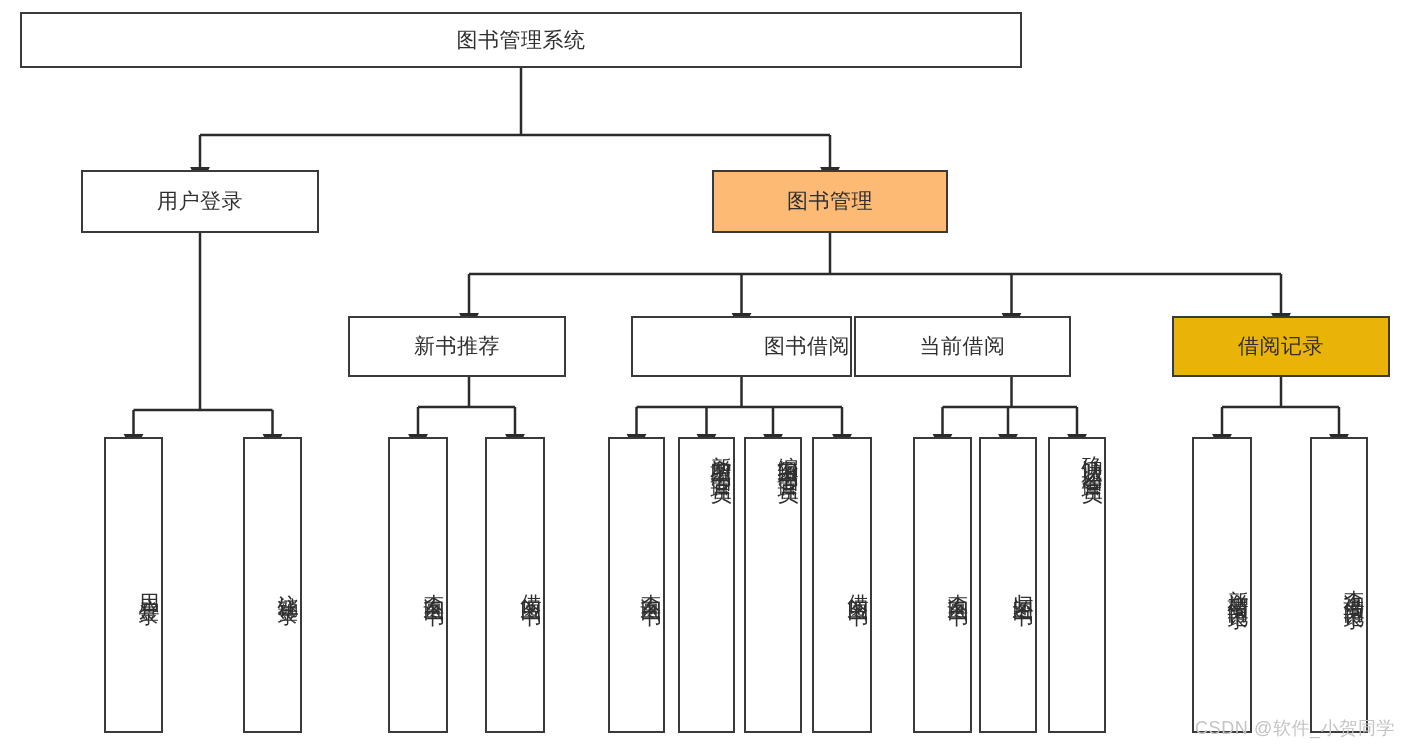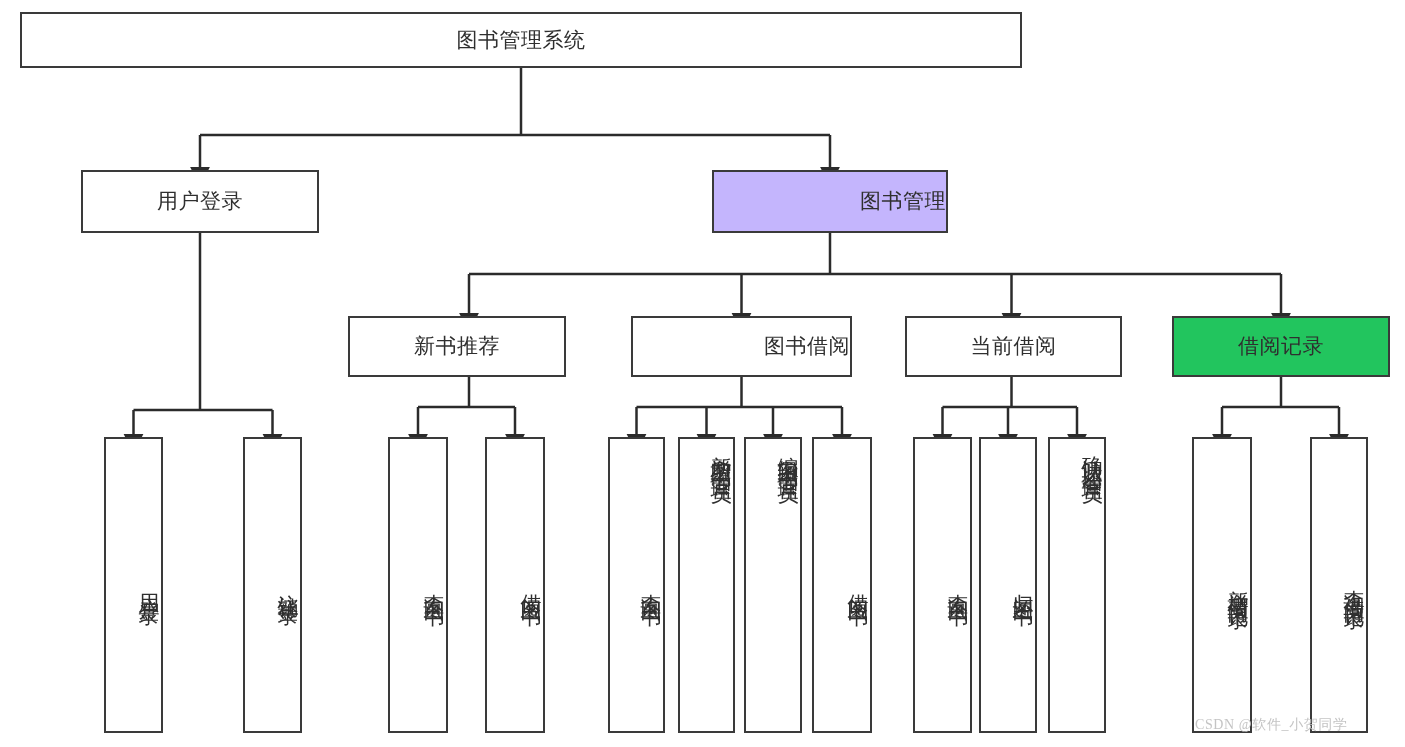--- a/index.html
+++ b/index.html
@@ -59,24 +59,24 @@
     width: 100%;
     text-align: center;
     display: block;
   }
   .node-box.vertical.centered {
     align-items: center;
   }
   .watermark {
     position: absolute;
     color: #c4c4c4;
-    font-size: 14px;
+    font-size: 18px;
     letter-spacing: 0.6px;
     white-space: nowrap;
-    font-family: Liberation Serif, serif;
+    font-family: Liberation Sans, sans-serif;
     pointer-events: none;
   }
 </style>
 </head>
 <body>
 
 <div id="diagram-root">
   <svg class="diagram-canvas" viewBox="0 0 1405 747">
     <defs>
       <marker id="arrow-head" markerWidth="9" markerHeight="9" refX="0.5" refY="4" orient="auto" markerUnits="strokeWidth">
@@ -119,33 +119,33 @@
         <line x1="1339" y1="407" x2="1339" y2="435" stroke="#2b2b2b" stroke-width="2.5" marker-end="url(#arrow-head)"></line>
       </g>
   </svg>
   <div id="node-layer">
       <div class="node-box" style="left: 20px; top: 12px; width: 1002px; height: 56px; border-color: rgb(58, 58, 58); background: rgb(255, 255, 255);">
         <span class="node-label" style="color: rgb(47, 47, 47);">图书管理系统</span>
       </div>
       <div class="node-box" style="left: 81px; top: 170px; width: 238px; height: 63px; border-color: rgb(58, 58, 58); background: rgb(255, 255, 255);">
         <span class="node-label" style="color: rgb(47, 47, 47);">用户登录</span>
       </div>
-      <div class="node-box" style="left: 712px; top: 170px; width: 236px; height: 63px; border-color: rgb(58, 58, 58); background: #c4b5fd; justify-content: flex-end;">
+      <div class="node-box" style="left: 712px; top: 170px; width: 236px; height: 63px; border-color: rgb(58, 58, 58); background: #fdba74;">
         <span class="node-label" style="color: rgb(47, 47, 47);">图书管理</span>
       </div>
       <div class="node-box" style="left: 348px; top: 316px; width: 218px; height: 61px; border-color: rgb(58, 58, 58); background: rgb(255, 255, 255);">
         <span class="node-label" style="color: rgb(47, 47, 47);">新书推荐</span>
       </div>
       <div class="node-box" style="left: 631px; top: 316px; width: 221px; height: 61px; border-color: rgb(58, 58, 58); background: rgb(255, 255, 255); justify-content: flex-end;">
         <span class="node-label" style="color: rgb(47, 47, 47);">图书借阅</span>
       </div>
-      <div class="node-box" style="left: 905px; top: 316px; width: 217px; height: 61px; border-color: rgb(58, 58, 58); background: rgb(255, 255, 255);">
+      <div class="node-box" style="left: 854px; top: 316px; width: 217px; height: 61px; border-color: rgb(58, 58, 58); background: rgb(255, 255, 255);">
         <span class="node-label" style="color: rgb(47, 47, 47);">当前借阅</span>
       </div>
-      <div class="node-box" style="left: 1172px; top: 316px; width: 218px; height: 61px; border-color: rgb(58, 58, 58); background: #22c55e;">
+      <div class="node-box" style="left: 1172px; top: 316px; width: 218px; height: 61px; border-color: rgb(58, 58, 58); background: #eab308;">
         <span class="node-label" style="color: rgb(47, 47, 47);">借阅记录</span>
       </div>
       <div class="node-box vertical centered" style="left: 104px; top: 437px; width: 59px; height: 296px; border-color: rgb(58, 58, 58); background: rgb(255, 255, 255);">
         <span class="node-label" style="color: rgb(47, 47, 47);">用户登录</span>
       </div>
       <div class="node-box vertical centered" style="left: 243px; top: 437px; width: 59px; height: 296px; border-color: rgb(58, 58, 58); background: rgb(255, 255, 255);">
         <span class="node-label" style="color: rgb(47, 47, 47);">注销登录</span>
       </div>
       <div class="node-box vertical centered" style="left: 388px; top: 437px; width: 60px; height: 296px; border-color: rgb(58, 58, 58); background: rgb(255, 255, 255);">
         <span class="node-label" style="color: rgb(47, 47, 47);">查询图书</span>

